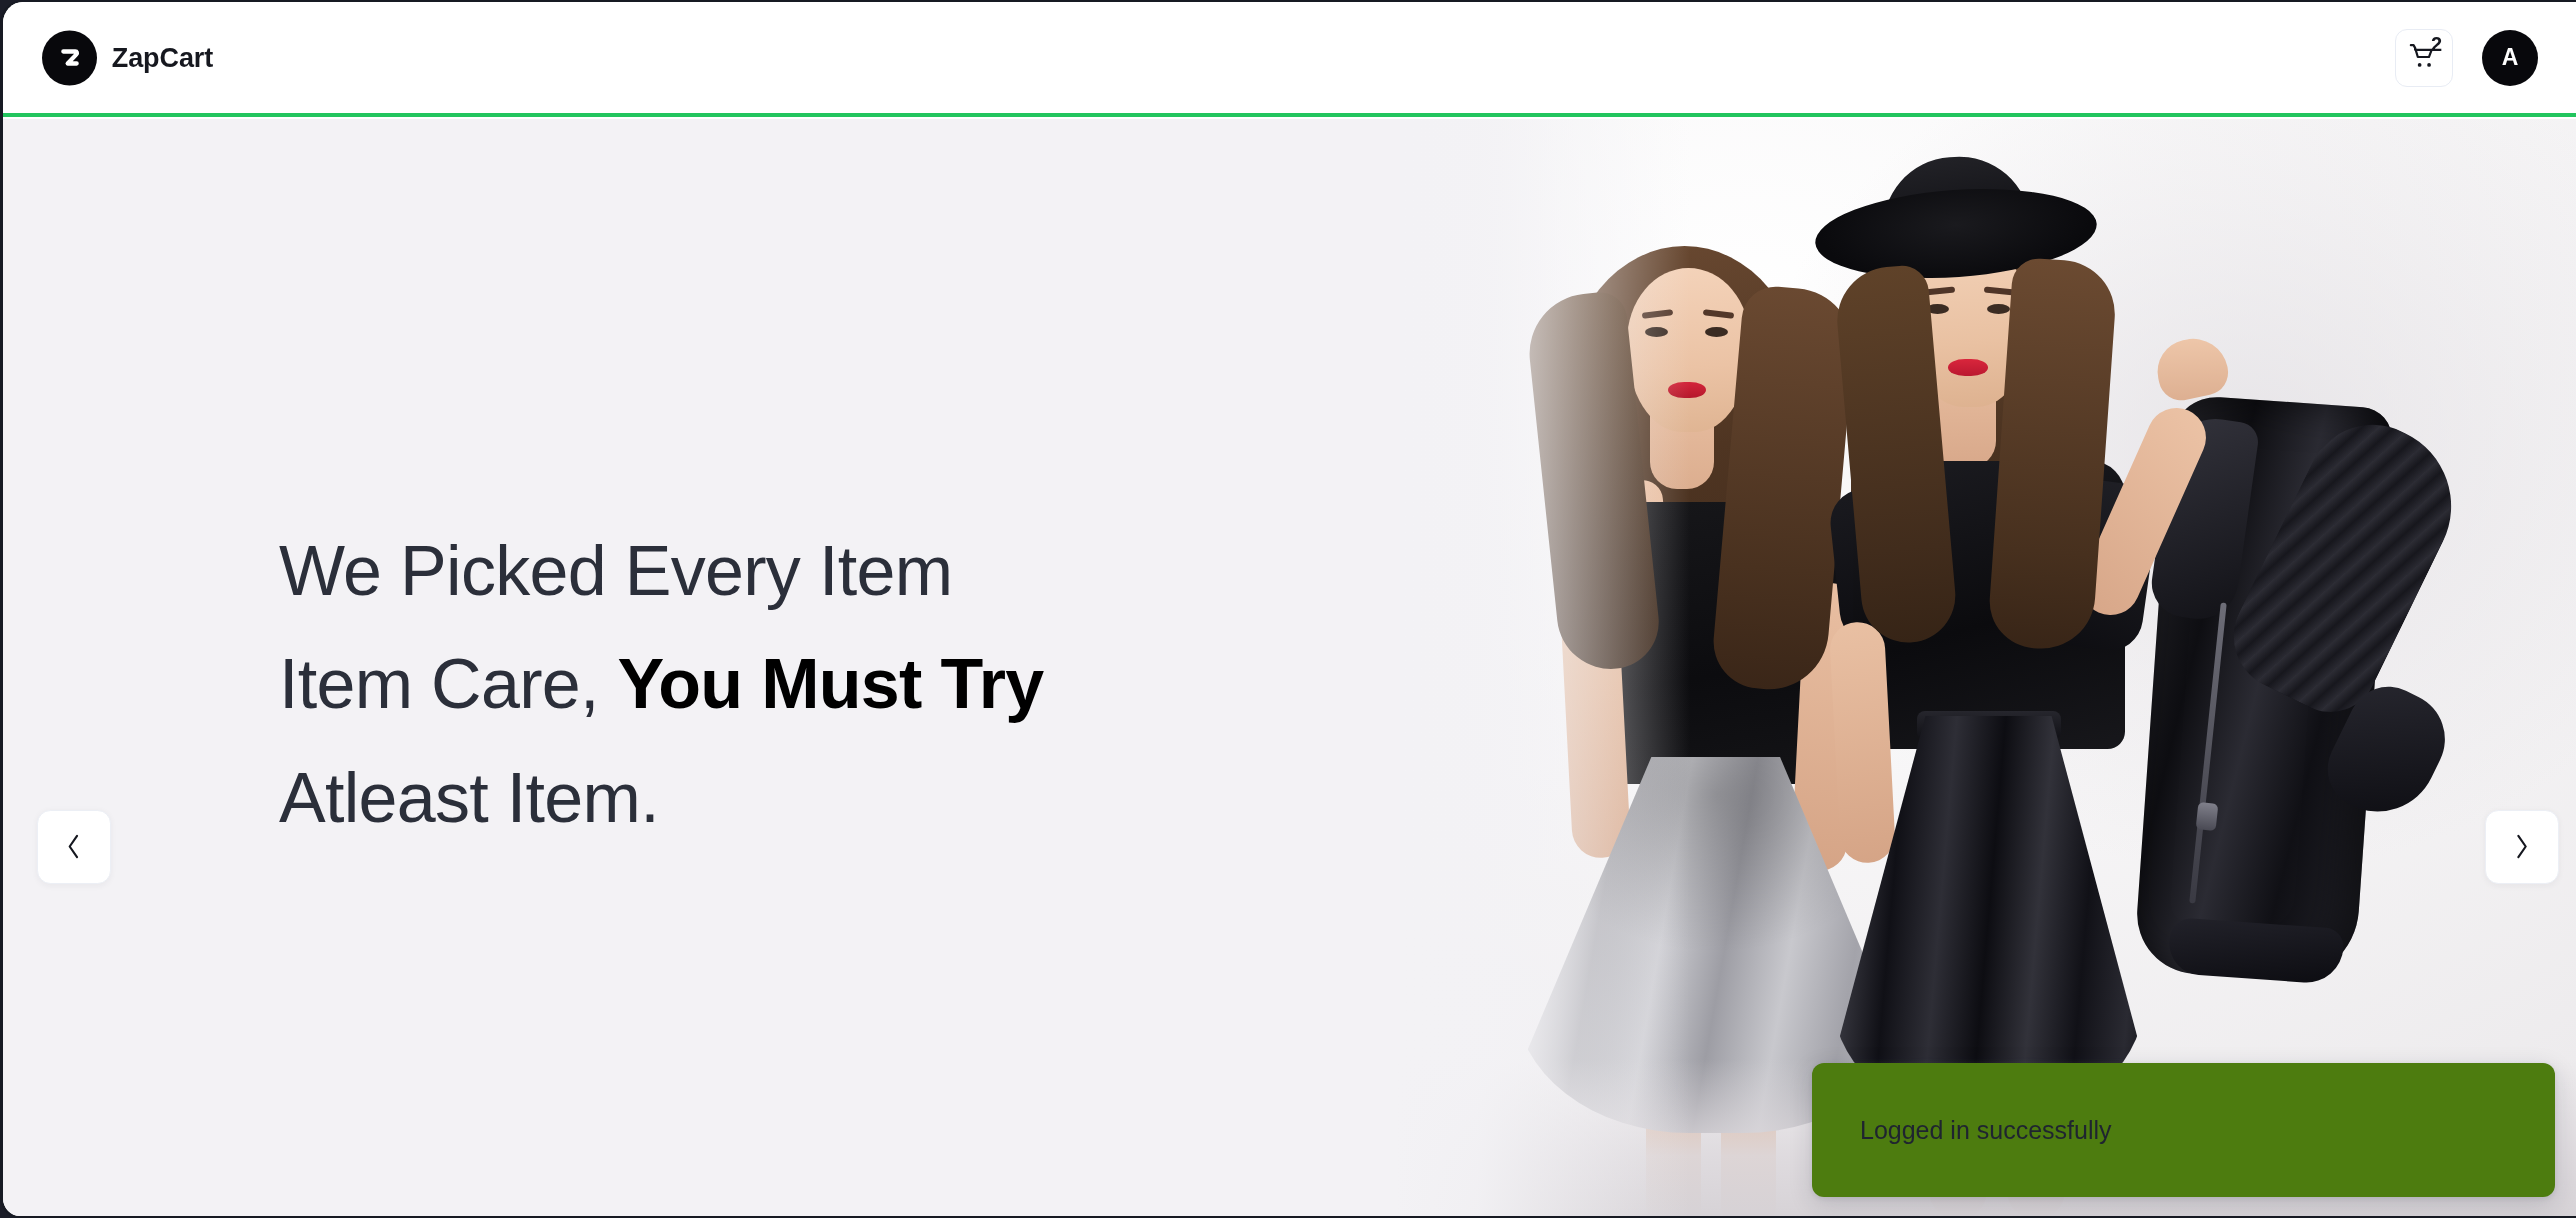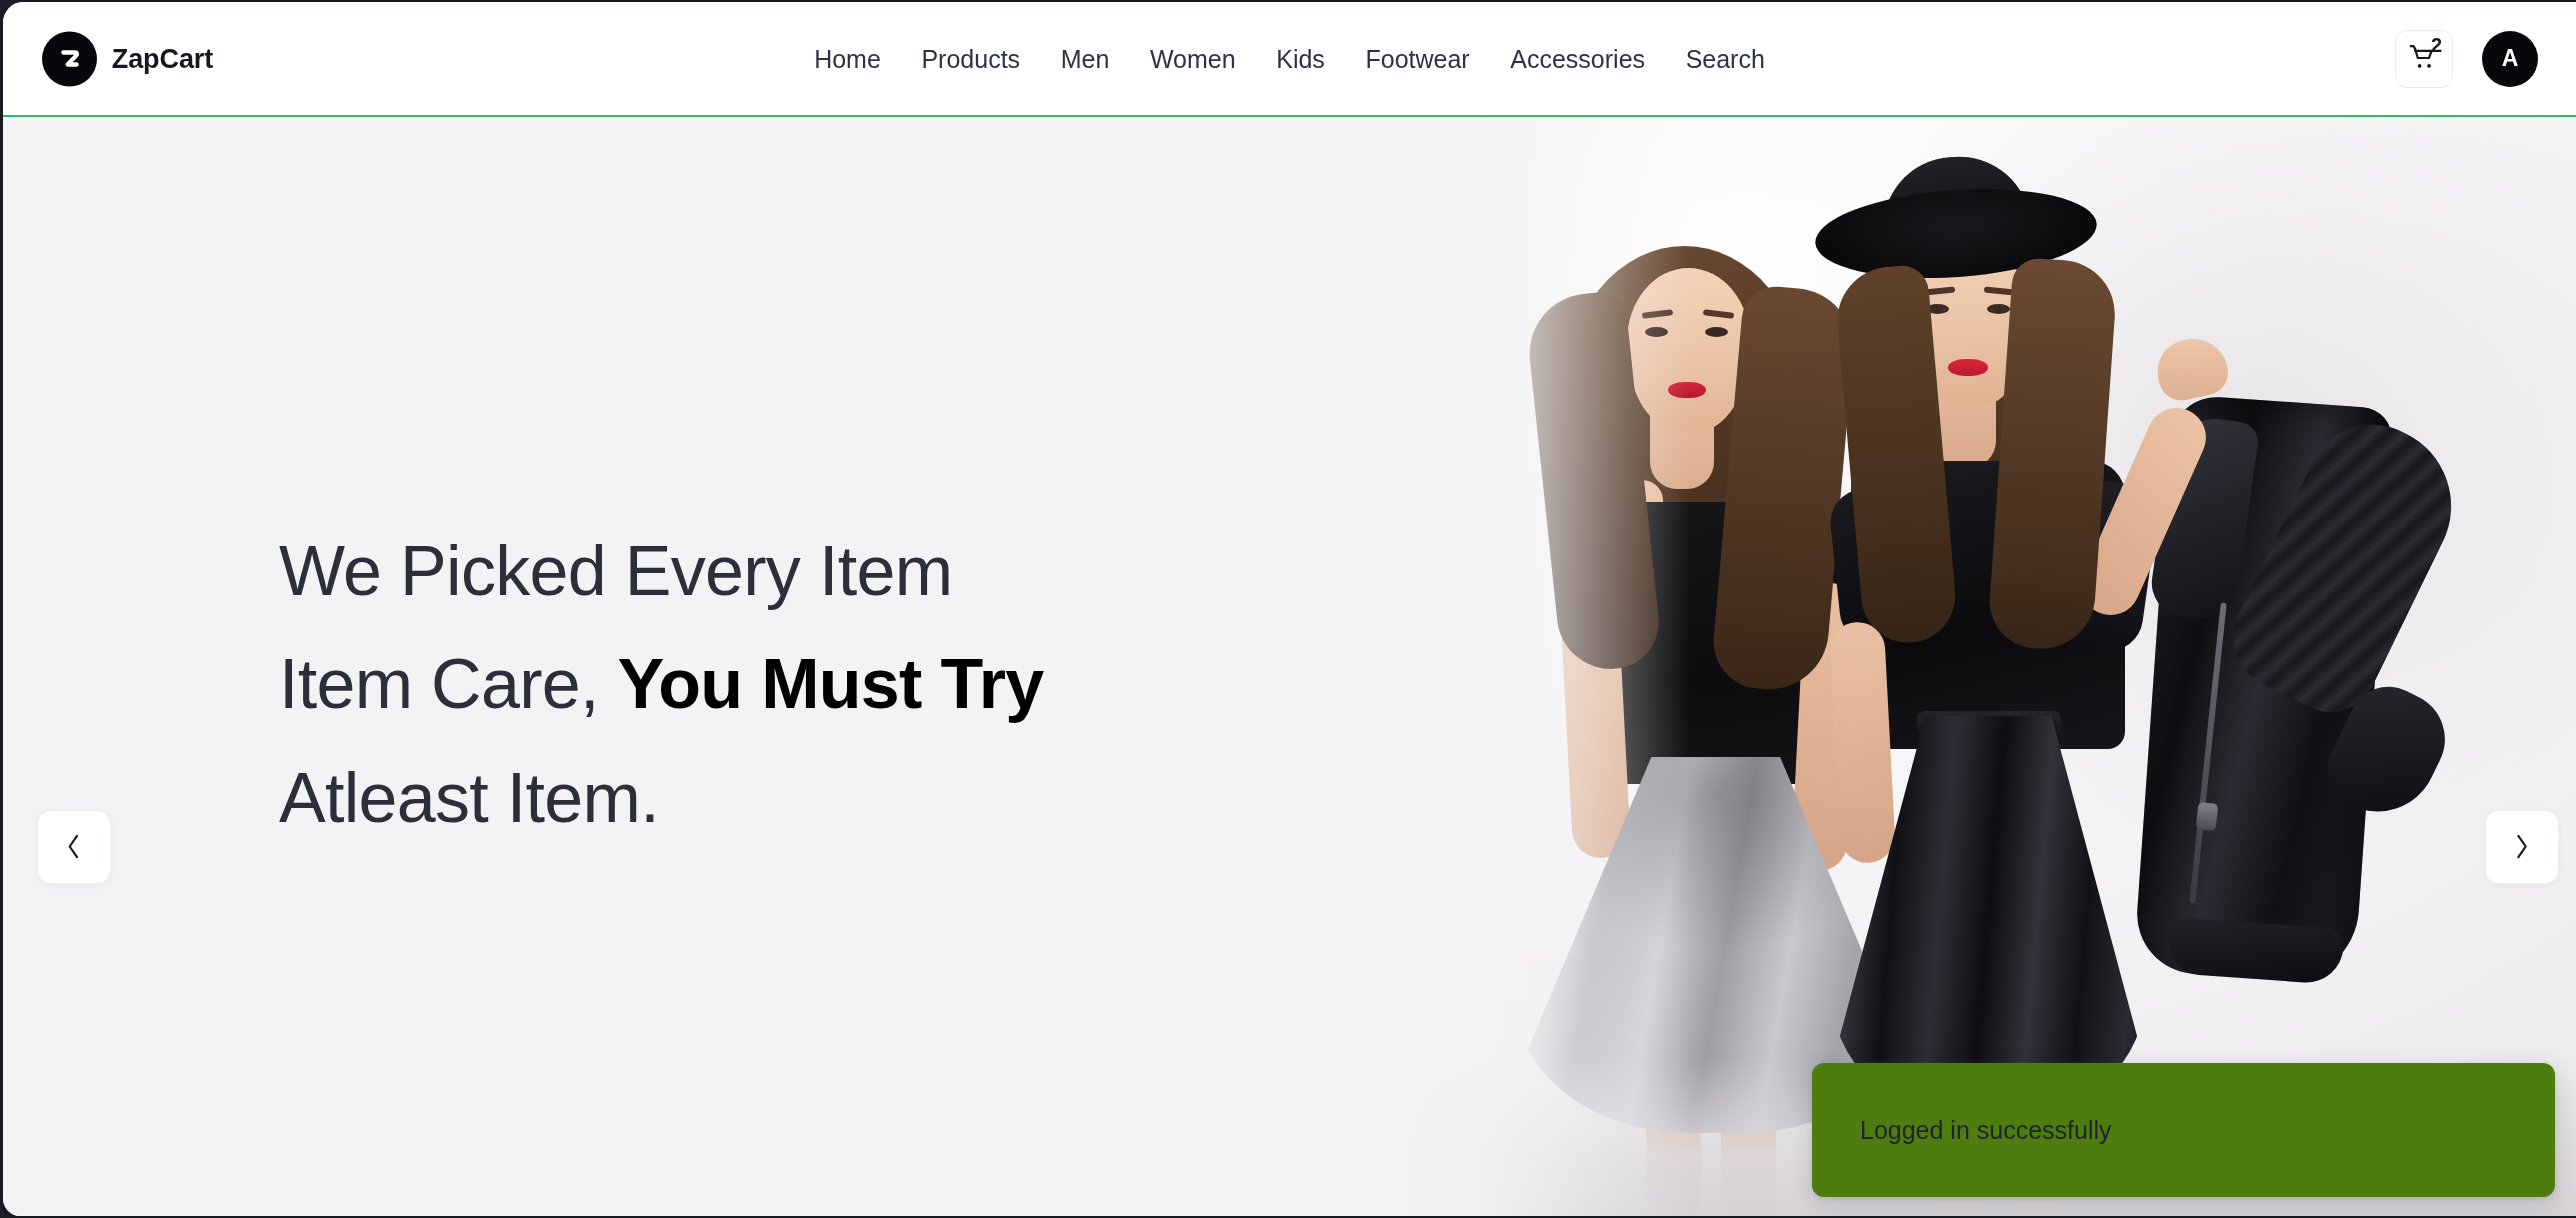--- a/index.html
+++ b/index.html
@@ -27,21 +27,21 @@
     overflow: hidden;
   }
 
   
   #site-header {
     position: absolute;
     left: 0; top: 0;
     width: 100%;
     height: 115px;
     background: #ffffff;
-    border-bottom: 2px solid #22c55e;
+    border-bottom: 4px solid #22c55e;
     display: flex;
     align-items: center;
     z-index: 50;
   }
 
   .brand {
     position: absolute;
     left: 39px;
     top: 50%;
     transform: translateY(-50%);
@@ -561,30 +561,20 @@
 
     <div class="brand">
       <span class="brand-mark">
         <svg width="32" height="32" viewBox="0 0 48 48" aria-hidden="true">
           <path d="M14 15 h18 c2.4 0 3.2 2.6 1.6 4.3 L20.5 33 h13.5" fill="none" stroke="#ffffff" stroke-width="6.4" stroke-linecap="round" stroke-linejoin="round"></path>
         </svg>
       </span>
       <span class="brand-name">ZapCart</span>
     </div>
 
-    <nav id="main-nav">
-      <span class="nav-link">Home</span>
-      <span class="nav-link">Products</span>
-      <span class="nav-link">Men</span>
-      <span class="nav-link">Women</span>
-      <span class="nav-link">Kids</span>
-      <span class="nav-link">Footwear</span>
-      <span class="nav-link">Accessories</span>
-      <span class="nav-link">Search</span>
-    </nav>
 
     <div class="header-actions">
       <div class="cart-button">
         <span>
           <svg width="31" height="31" viewBox="0 0 24 24" fill="none" aria-hidden="true">
             <path d="M2.2 3.2h2.1l1.2 2.1m0 0 2.1 7.1h8.6l2.1-5.6H5.5z" stroke="#15171f" stroke-width="1.7" stroke-linecap="round" stroke-linejoin="round"></path>
             <circle cx="9" cy="18.5" r="1.45" fill="#15171f"></circle>
             <circle cx="16.3" cy="18.5" r="1.45" fill="#15171f"></circle>
           </svg>
         </span>

